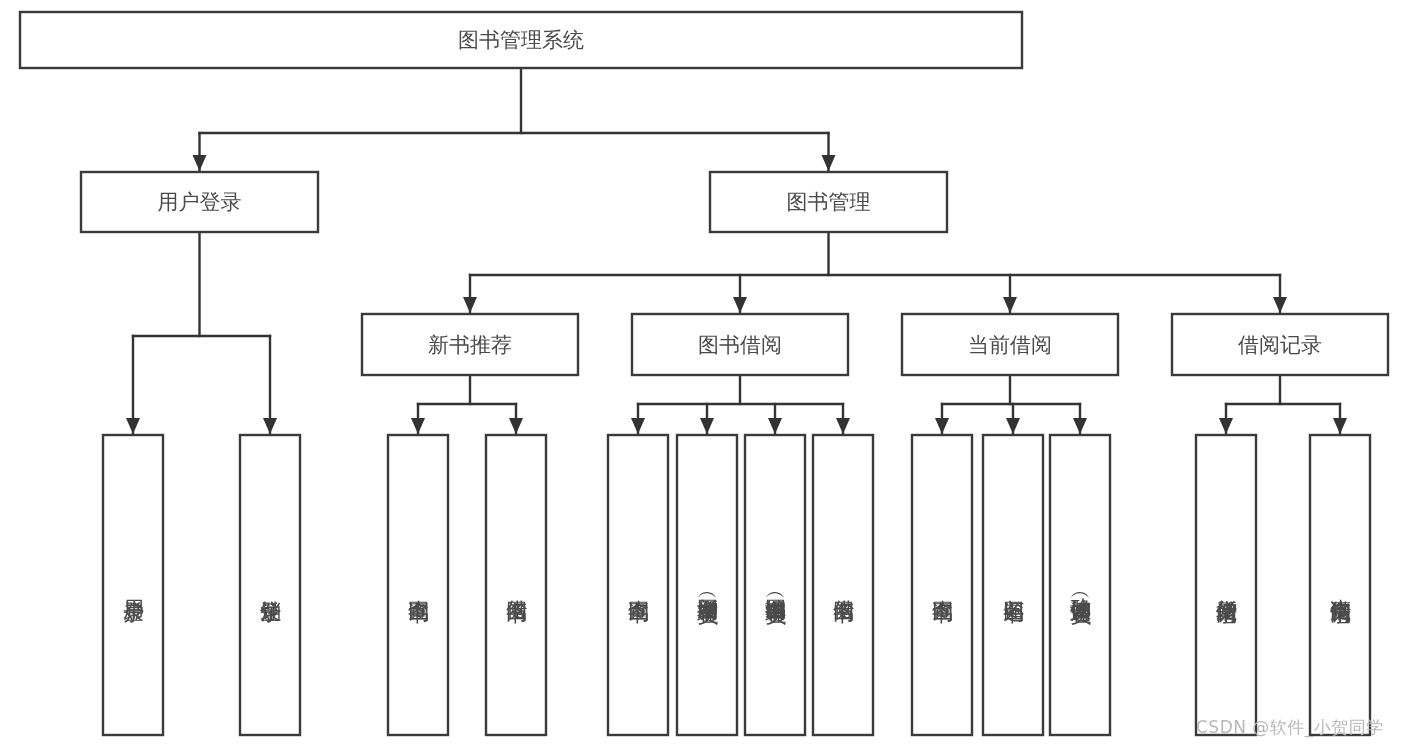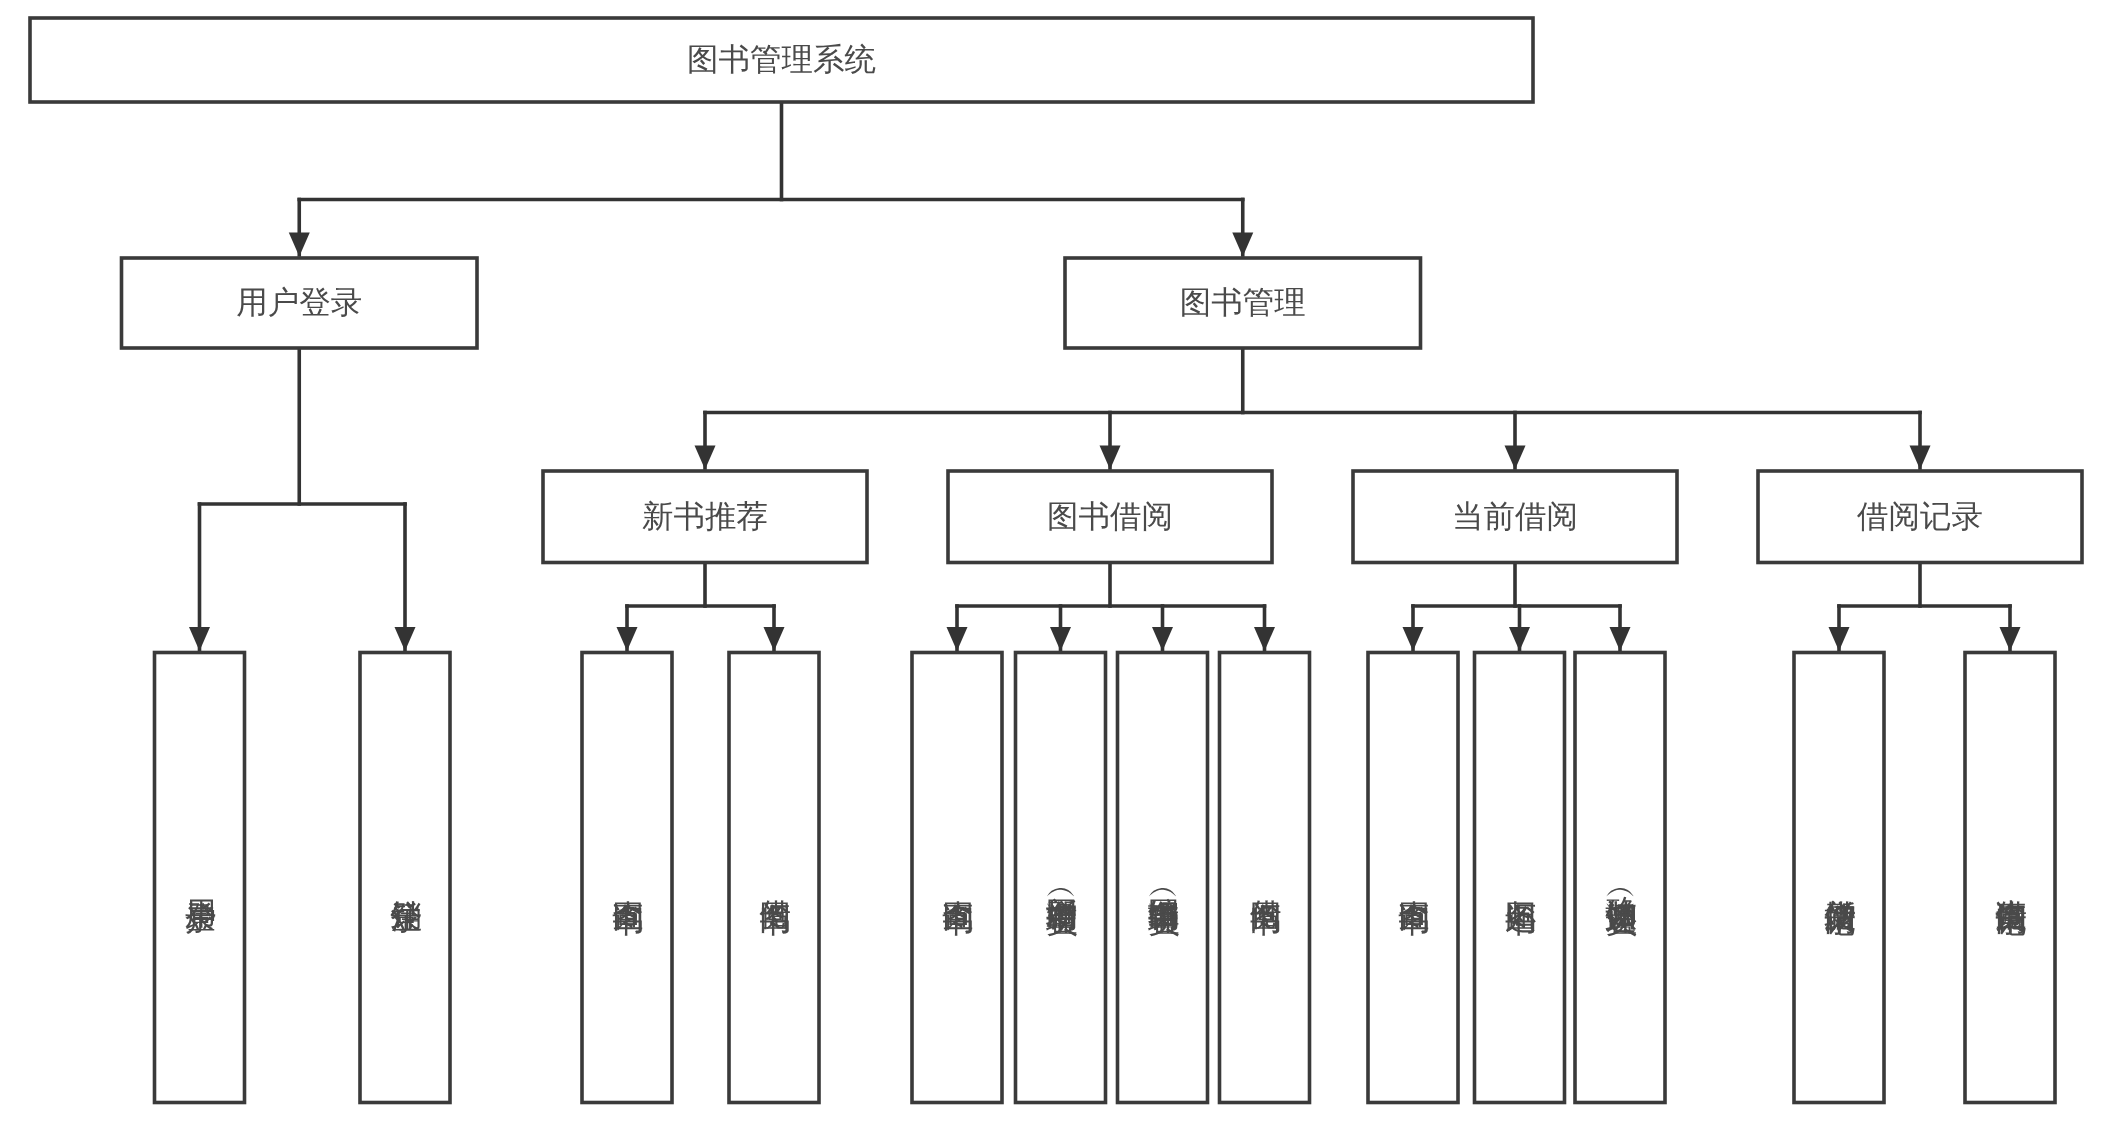--- a/index.html
+++ b/index.html
@@ -170,13 +170,14 @@
       <div class="node-label-vertical" style="left: 608px; width: 60px; top: 435px; height: 300px; display: flex; align-items: center; justify-content: center;">查询图书</div>
       <div class="node-label-vertical" style="left: 677px; width: 60px; top: 435px; height: 300px; display: flex; align-items: center; justify-content: center;">新增图书（管理员）</div>
       <div class="node-label-vertical" style="left: 745px; width: 60px; top: 435px; height: 300px; display: flex; align-items: center; justify-content: center;">编辑图书（管理员）</div>
       <div class="node-label-vertical" style="left: 813px; width: 60px; top: 435px; height: 300px; display: flex; align-items: center; justify-content: center;">借阅图书</div>
       <div class="node-label-vertical" style="left: 912px; width: 60px; top: 435px; height: 300px; display: flex; align-items: center; justify-content: center;">查询图书</div>
       <div class="node-label-vertical" style="left: 983px; width: 60px; top: 435px; height: 300px; display: flex; align-items: center; justify-content: center;">归还图书</div>
       <div class="node-label-vertical" style="left: 1050px; width: 60px; top: 435px; height: 300px; display: flex; align-items: center; justify-content: center;">确认归还（管理员）</div>
       <div class="node-label-vertical" style="left: 1196px; width: 60px; top: 435px; height: 300px; display: flex; align-items: center; justify-content: center;">新增借阅记录</div>
       <div class="node-label-vertical" style="left: 1310px; width: 60px; top: 435px; height: 300px; display: flex; align-items: center; justify-content: center;">查询借阅记录</div>
     </div>
+  <div class="watermark" style="left: 1196px; top: 716px; color: rgb(185, 185, 185);">CSDN @软件_小贺同学</div>
 </div>
 
 </body></html>

